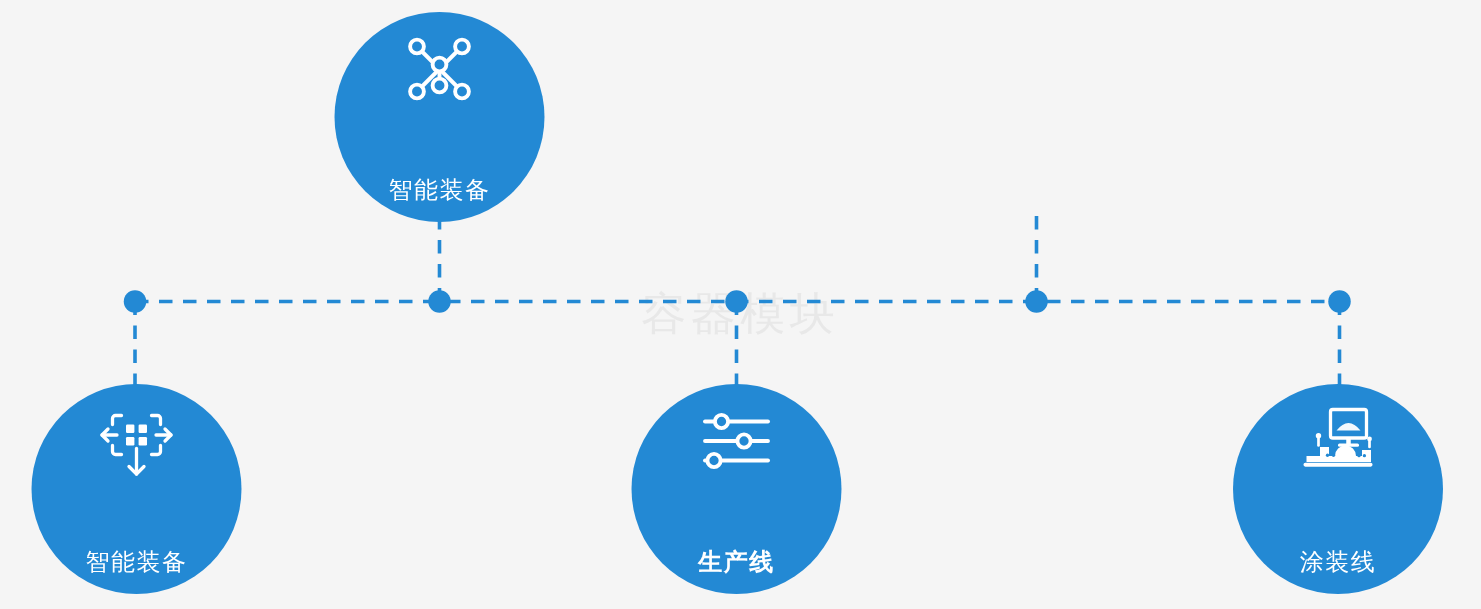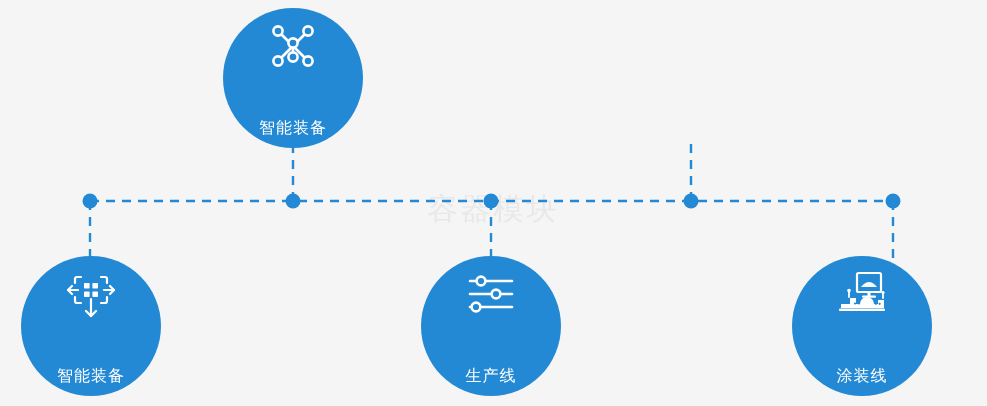--- a/index.html
+++ b/index.html
@@ -74,22 +74,22 @@
     font-size: 16px;
     letter-spacing: 1px;
     line-height: 1.1;
     text-align: center;
     white-space: nowrap;
   }
   
   #node-smart-equipment { left: 223px; top: 8px; }
   #node-warehouse      { left: 621px; top: 8px; }
   #node-sorting        { left: 21px;  top: 256px; }
-  #node-production     { left: 421px; top: 256px; }
-  #node-painting       { left: 792px; top: 256px; }
+  #node-production     { left: 421px; top: 256px; font-weight: bold; }
+  #node-painting       { left: 822px; top: 256px; }
 </style>
 </head>
 <body>
 
 <div id="diagram">
 
   <div class="watermark">
     <span class="watermark-text">容器模块</span>
   </div>
 

